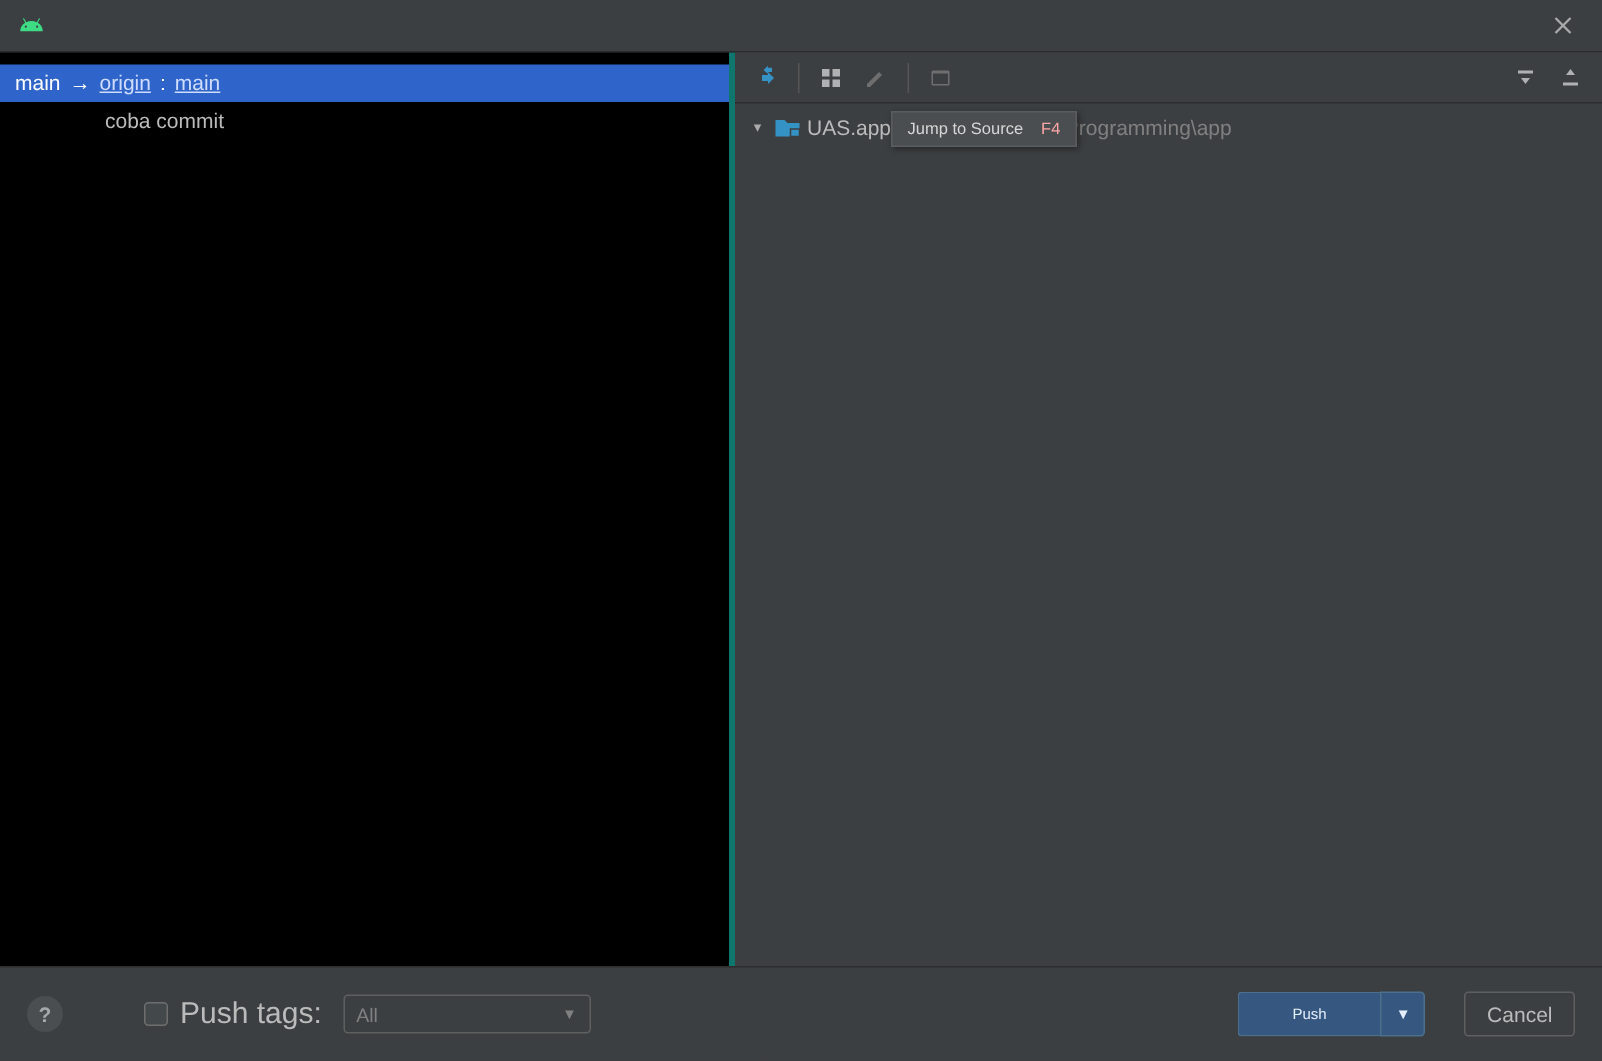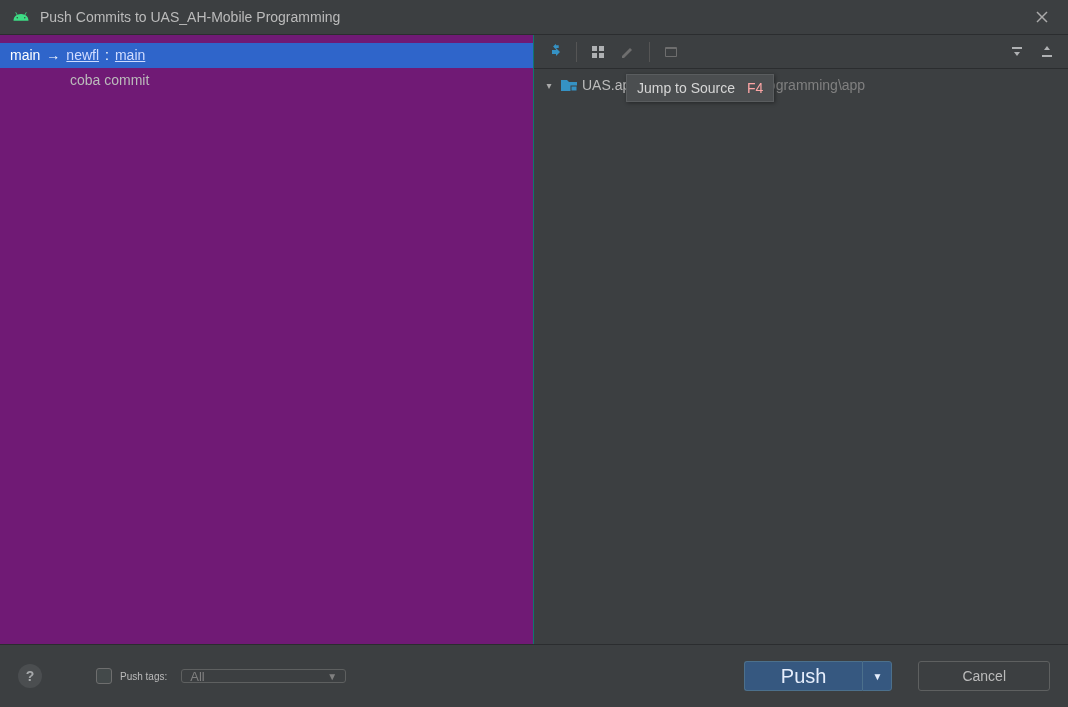--- a/index.html
+++ b/index.html
@@ -26,23 +26,23 @@
   .close-icon { width: 28px; height: 28px; display:flex; align-items:center; justify-content:center; cursor:pointer; }
   .close-icon svg { stroke: #aaa; }
   .main-split {
     flex: 1;
     display: flex;
     border-top: 1px solid #2b2d2f;
     border-bottom: 1px solid #2b2d2f;
     min-height: 0;
   }
   .left-pane {
-    width: 534px;
-    background: #701a75;
-    border-right: 1px solid #0f766e;
+    width: 490px;
+    background: #000000;
+    border-right: 4px solid #0f766e;
     padding-top: 8px;
   }
   .branch-row {
     background: #2f65ca;
     color: #ffffff;
     padding: 4px 10px 5px 10px;
     font-size: 14px;
     display: flex;
     align-items: baseline;
     gap: 4px;
@@ -110,26 +110,26 @@
   }
   .folder-icon svg { display: block; }
   .node-label { color: #bbbbbb; }
   .node-path-tail { color: #808080; padding-left: 6px; }
   .tree-row.child { padding-left: 46px; }
   .file-icon { width:16px; display:flex; justify-content:center; }
   .file-name-new { color: #73a758; }
   .tooltip {
     position: absolute;
     top: 5px;
-    left: 92px;
+    left: 104px;
     background: #4b4e50;
     border: 1px solid #5a5d5f;
     color: #d6d6d6;
     padding: 5px 10px;
-    font-size: 14px;
+    font-size: 11px;
     display: flex;
     align-items: center;
     gap: 12px;
     z-index: 10;
     box-shadow: 1px 1px 4px rgba(0,0,0,0.4);
   }
   .tooltip .shortcut { color: #fca5a5; }
   .footer {
     height: 62px;
     display: flex;
@@ -153,24 +153,24 @@
     gap: 8px;
     cursor: pointer;
     margin-left: 40px;
   }
   .checkbox-box {
     width: 16px; height: 16px;
     border: 1px solid #6e6e6e;
     border-radius: 3px;
     background: #43494a;
   }
-  .checkbox-label { color: #bbbbbb; font-size: 10px; }
+  .checkbox-label { color: #bbbbbb; font-size: 20px; }
   .select {
     width: 165px;
-    height: 14px;
+    height: 26px;
     background: #3c3f41;
     border: 1px solid #5e6060;
     border-radius: 3px;
     color: #808080;
     display:flex;
     align-items:center;
     justify-content: space-between;
     padding: 0 8px;
     font-size: 13px;
     cursor: pointer;
@@ -179,21 +179,21 @@
   .footer-spacer { flex: 1; }
   .push-group {
     display: flex;
     height: 30px;
   }
   .push-btn {
     background: #365880;
     border: 1px solid #4c708c;
     border-right: none;
     color: #e6eefc;
-    font-size: 20px;
+    font-size: 10px;
     padding: 0 36px;
     border-radius: 3px 0 0 3px;
     cursor: pointer;
     display:flex; align-items:center;
     font-weight: 500;
     justify-content: flex-end;
   }
   .push-caret {
     background: #365880;
     border: 1px solid #4c708c;
@@ -204,51 +204,50 @@
     display:flex; align-items:center; justify-content:center;
     font-size: 10px;
   }
   .cancel-btn {
     height: 30px;
     background: #3c3f41;
     border: 1px solid #5e6060;
     border-radius: 3px;
     color: #bbbbbb;
     font-size: 14px;
-    padding: 0 43px;
+    padding: 0 14px;
     cursor: pointer;
     margin-left: 12px;
     display:flex; align-items:center;
   }
 </style>
 </head>
 <body>
 
 <div class="titlebar">
   <span class="android-icon">
     <svg width="18" height="18" viewBox="0 0 24 24">
       <path fill="#3ddc84" d="M17.6 9.48l1.84-3.18a.5.5 0 10-.87-.5l-1.86 3.22A11 11 0 0012 8c-1.64 0-3.2.36-4.71 1.02L5.43 5.8a.5.5 0 10-.87.5l1.84 3.18C3.6 11 2 13.8 2 17h20c0-3.2-1.6-6-4.4-7.52zM7 14a1 1 0 110-2 1 1 0 010 2zm10 0a1 1 0 110-2 1 1 0 010 2z"></path>
     </svg>
   </span>
-  <span class="titlebar-title">Push Commits to UAS_AH-Mobile Programming</span>
   <span class="titlebar-spacer"></span>
   <span class="close-icon">
     <svg width="14" height="14" viewBox="0 0 14 14">
         <line x1="2" y1="2" x2="12" y2="12" stroke-width="1.5"></line>
         <line x1="12" y1="2" x2="2" y2="12" stroke-width="1.5"></line>
       </svg>
   </span>
 </div>
 
 <div class="main-split">
   <div class="left-pane">
     <div class="branch-row">
       <span class="branch-local">main</span>
       <span class="branch-arrow">→</span>
-      <span class="branch-remote">newfl</span>
+      <span class="branch-remote">origin</span>
       <span class="branch-colon">:</span>
       <span class="branch-remote-branch">main</span>
     </div>
     <div class="commit-row">
       <span>coba commit</span>
     </div>
   </div>
 
   <div class="right-pane">
     <div class="toolbar">

